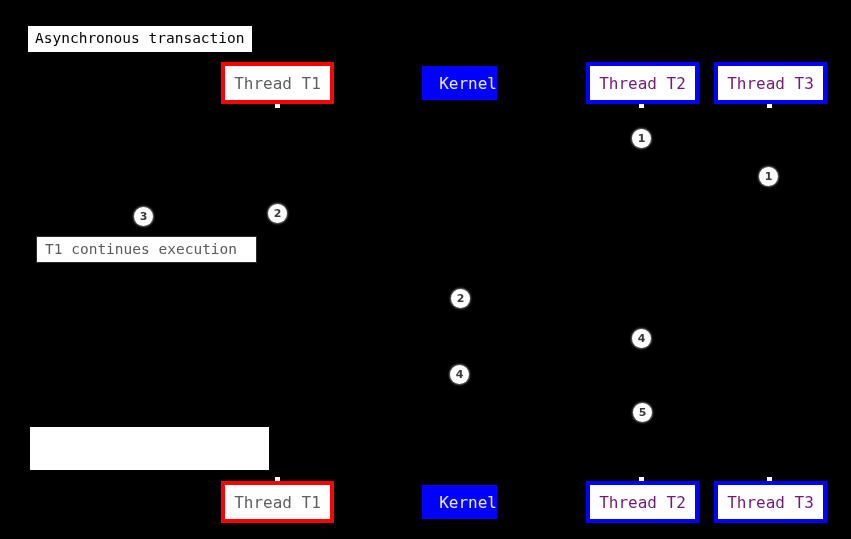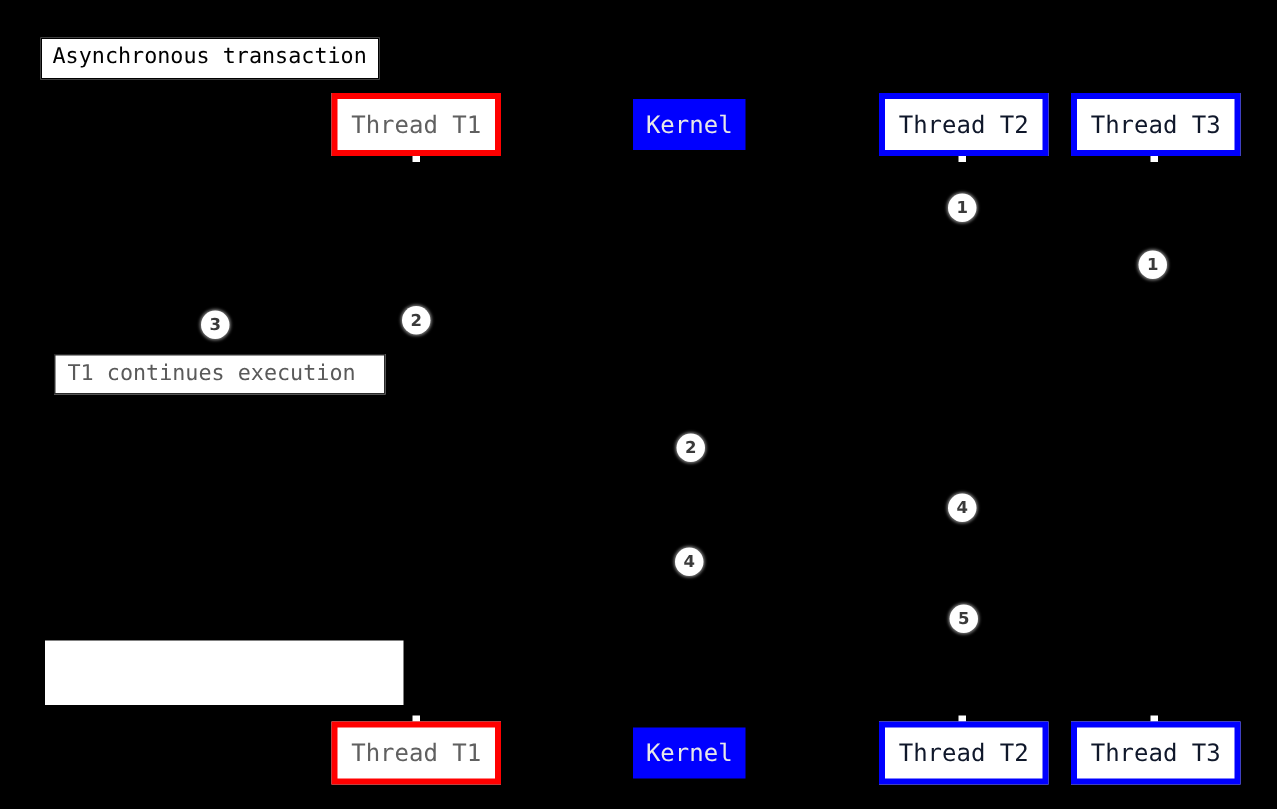--- a/index.html
+++ b/index.html
@@ -49,26 +49,27 @@
     transform: translateY(0.5px);
   }
   .p-redbox {
     background: #ffffff;
     border: 4px solid #ff0000;
     color: #606060;
   }
   .p-bluebox {
     background: #ffffff;
     border: 4px solid #0000ff;
-    color: #0f172a;
+    color: #701a75;
   }
   .p-kernel {
     background: #0000ff;
     border: none;
     color: #e8e8e8;
+    justify-content: flex-end;
   }
 
   
   .nub {
     position: absolute;
     width: 5px;
     height: 4px;
     background: #ffffff;
   }
 

